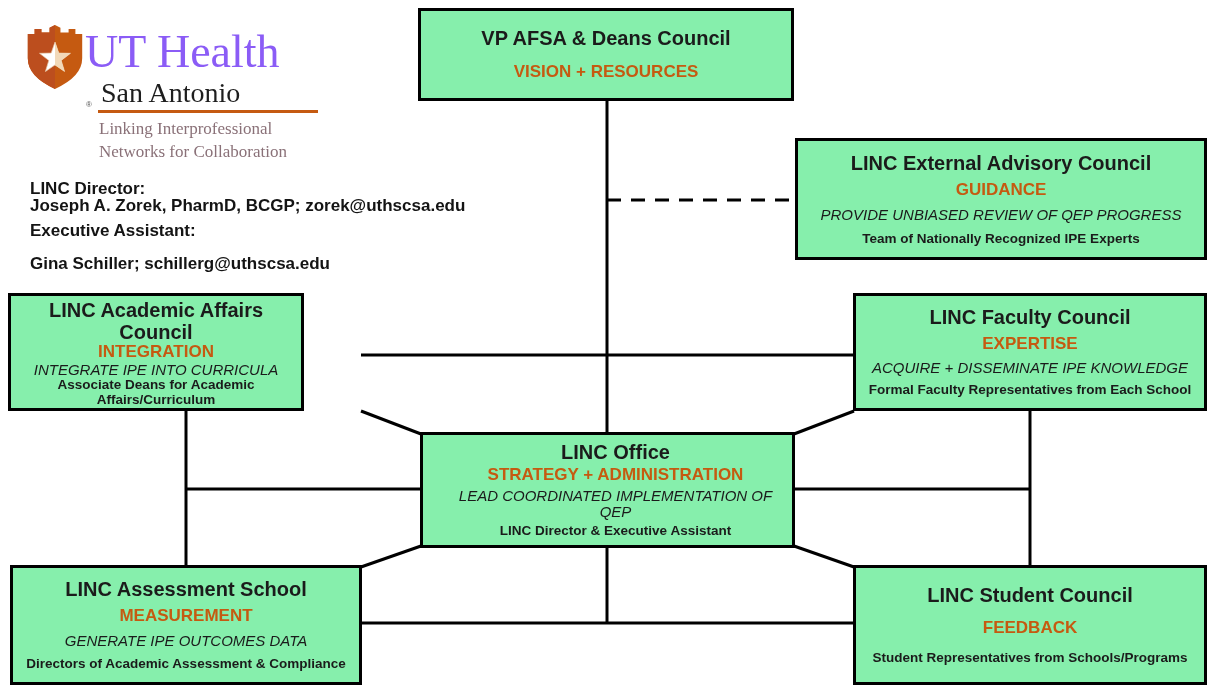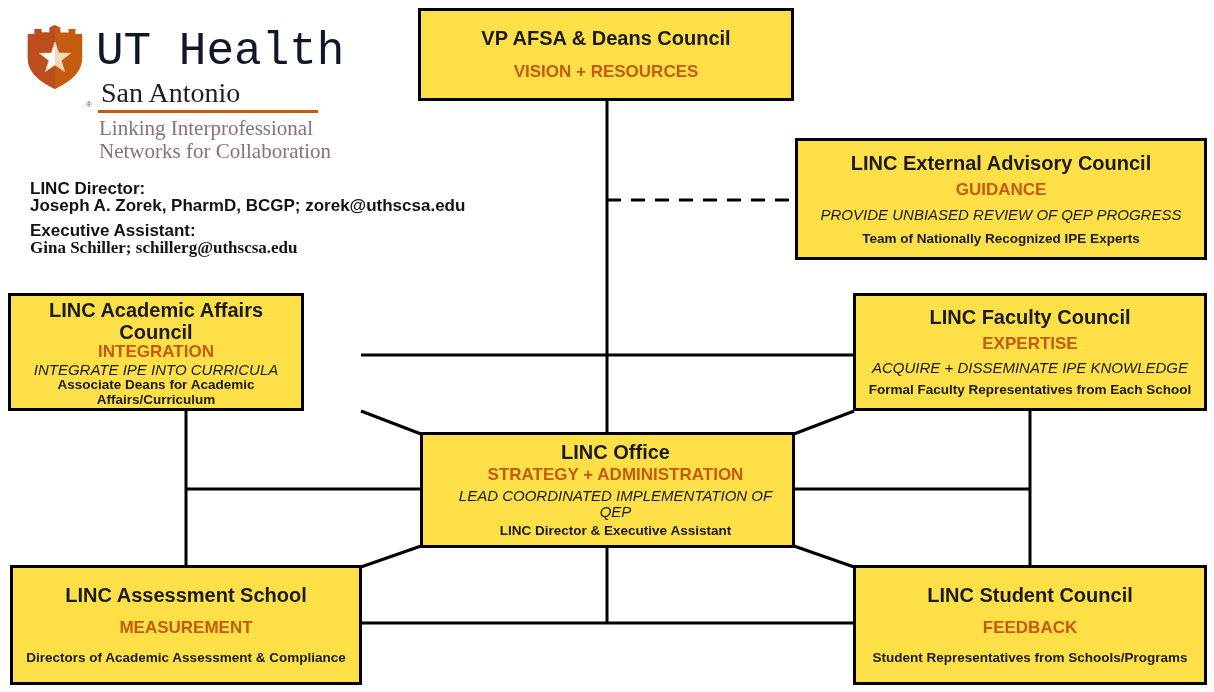--- a/index.html
+++ b/index.html
@@ -4,21 +4,21 @@
 <style>
   html,body{margin:0;padding:0;}
   body{
     width:1214px;height:692px;position:relative;background:#fff;
     font-family:"Liberation Sans",sans-serif;overflow:hidden;
   }
   
   #connectors{position:absolute;left:0;top:0;width:1214px;height:692px;z-index:1;}
   
   .box{
-    position:absolute;z-index:2;background:#fde047;border:3px solid #000;box-sizing:border-box;
+    position:absolute;z-index:2;background:#86efac;border:3px solid #000;box-sizing:border-box;
     display:flex;flex-direction:column;align-items:center;justify-content:space-evenly;
     text-align:center;padding:3px 6px;
   }
   .box .title{font-weight:bold;font-size:20px;color:#1b1b1b;line-height:1.1;}
   .box .role{font-weight:bold;font-size:17px;color:var(--accent,#C55A11);line-height:1.1;}
   .box .mission{font-style:italic;font-size:15px;color:#1b1b1b;line-height:1.1;}
   .box .members{font-weight:bold;font-size:13.5px;color:#1b1b1b;line-height:1.1;}
   #box-vp-afsa          {left:418px;top:8px;  width:376px;height:93px;}
   #box-external-advisory{left:795px;top:138px;width:412px;height:122px;}
   #box-academic-affairs {left:8px;  top:293px;width:296px;height:118px;}
@@ -27,34 +27,34 @@
   #box-assessment       {left:10px; top:565px;width:352px;height:120px;}
   #box-student          {left:853px;top:565px;width:354px;height:120px;}
   
   #logo-block{position:absolute;left:0;top:0;z-index:2;}
   #shield{position:absolute;left:21px;top:7px;}
   .shield-right{fill:var(--shield-right,#C55A11);}
   .shield-left{fill:var(--shield-left,#BC4E1E);}
   .star-fill{fill:var(--star-fill,#FFFFFF);stroke:#E8C9A6;stroke-width:1;}
   .star-shade{fill:var(--star-shade,#F2D9B8);}
   #reg-mark{position:absolute;left:86px;top:100px;font-size:8px;color:#555;}
-  #org-name{position:absolute;left:96px;top:30px;font-family:Liberation Mono, monospace;
-            font-size:46px;color:#0f172a;line-height:44px;white-space:nowrap;}
+  #org-name{position:absolute;left:85px;top:30px;font-family:Liberation Serif, serif;
+            font-size:46px;color:#8b5cf6;line-height:44px;white-space:nowrap;}
   #org-subname{position:absolute;left:101px;top:79px;font-family:"Liberation Serif",serif;
             font-size:28px;color:#1e1e1e;line-height:28px;white-space:nowrap;}
   #logo-rule{position:absolute;left:98px;top:110px;width:220px;height:3px;
             background:var(--accent,#C55A11);}
   #tagline{position:absolute;left:99px;top:117px;font-family:"Liberation Serif",serif;
-            font-size:21px;line-height:23px;color:var(--mauve,#8A7178);white-space:nowrap;}
+            font-size:17px;line-height:23px;color:var(--mauve,#8A7178);white-space:nowrap;}
   .contact{position:absolute;left:30px;font-size:17px;font-weight:bold;color:#141414;
             line-height:15px;white-space:nowrap;z-index:2;}
   #contact-director-label{top:181px;}
   #contact-director-value{top:198px;}
   #contact-assistant-label{top:223px;}
-  #contact-assistant-value{top:240px;font-family:Liberation Serif, serif;}
+  #contact-assistant-value{top:256px;}
 </style>
 </head>
 <body>
 
 <svg id="connectors" viewBox="0 0 1214 692" xmlns="http://www.w3.org/2000/svg">
   <g stroke="#000" stroke-width="3" fill="none">
     <path d="M607,100 L607,433"></path>
     <path d="M607,200 L795,200" stroke-dasharray="14,10"></path>
     <path d="M361,355 L854,355"></path>
     <path d="M186,410 L186,566"></path>
@@ -129,20 +129,21 @@
 <div class="box" id="box-office">
   <div class="title">LINC Office</div>
   <div class="role">STRATEGY + ADMINISTRATION</div>
   <div class="mission">LEAD COORDINATED IMPLEMENTATION OF QEP</div>
   <div class="members">LINC Director &amp; Executive Assistant</div>
 </div>
 
 <div class="box" id="box-assessment">
   <div class="title">LINC Assessment School</div>
   <div class="role">MEASUREMENT</div>
+  <div class="mission">GENERATE IPE OUTCOMES DATA</div>
   <div class="members">Directors of Academic Assessment &amp; Compliance</div>
 </div>
 
 <div class="box" id="box-student">
   <div class="title">LINC Student Council</div>
   <div class="role">FEEDBACK</div>
   <div class="members">Student Representatives from Schools/Programs</div>
 </div>
 
 </body></html>

